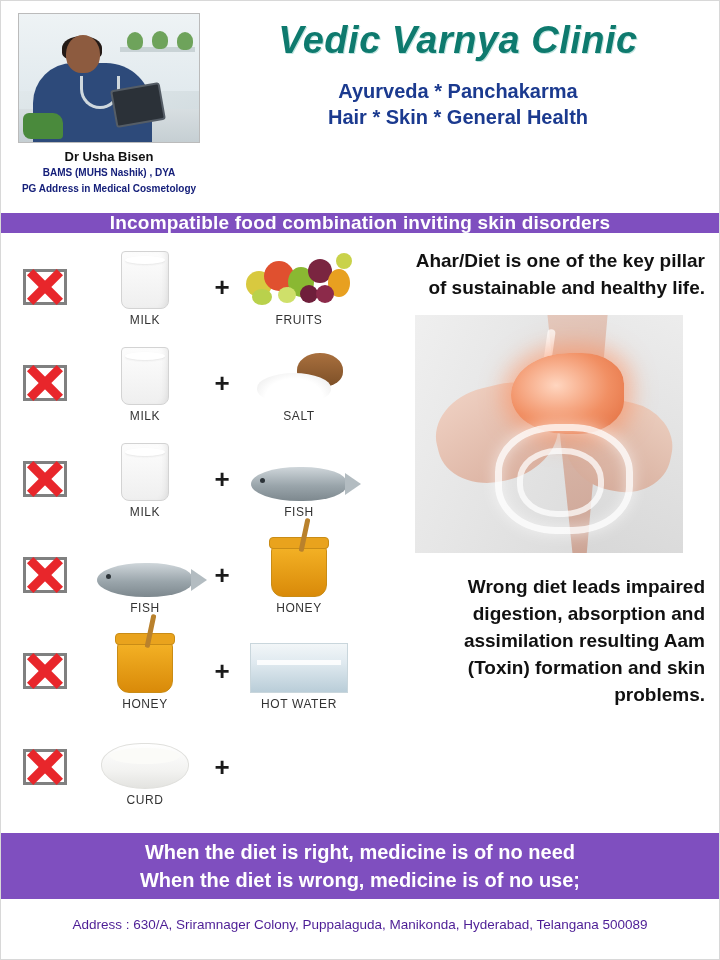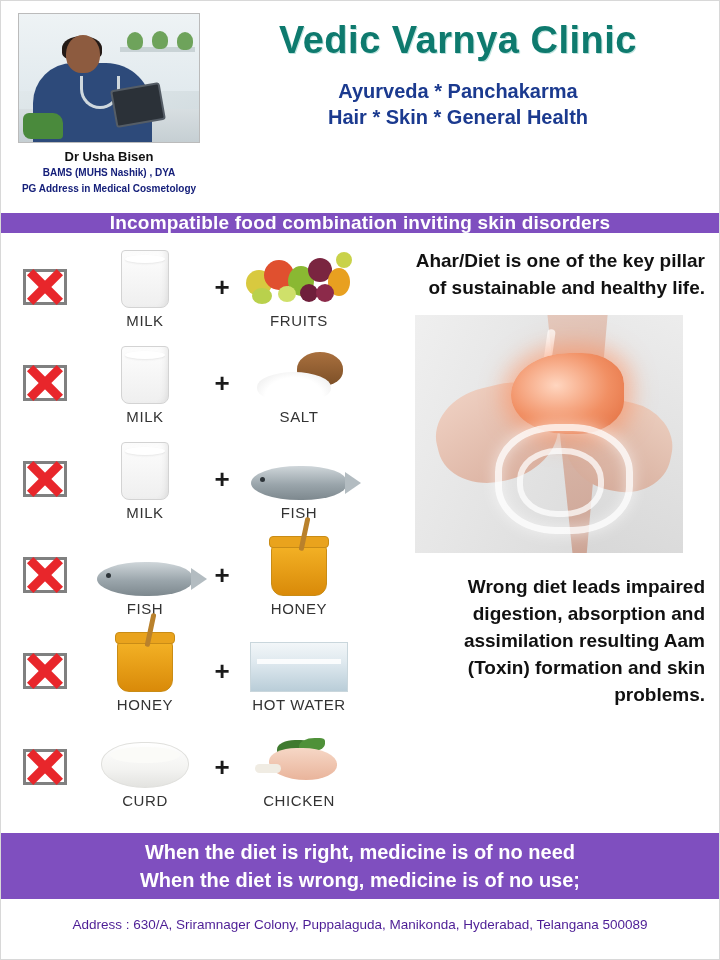--- a/index.html
+++ b/index.html
@@ -108,20 +108,21 @@
     text-align: center;
     padding-top: 10px;
   }
   .clinic-title {
     font-size: 38px;
     font-weight: bold;
     color: #0e7a6e;
     letter-spacing: 0.5px;
     text-shadow: 1px 1px 0 #bfe3de;
     margin-bottom: 16px;
+    font-style: italic;
   }
   .clinic-sub1, .clinic-sub2 {
     font-size: 20px;
     font-weight: bold;
     color: #1b3a8f;
     line-height: 26px;
   }
   .phone-row {
     margin-top: 16px;
     display: flex;
@@ -196,21 +197,21 @@
     text-align: center;
     position: relative;
   }
   .food-art {
     height: 62px;
     display: flex;
     align-items: flex-end;
     justify-content: center;
   }
   .food-label {
-    font-size: 15px;
+    font-size: 12px;
     color: #333;
     letter-spacing: 0.6px;
     margin-top: 4px;
     text-align: center;
   }
   .plus {
     width: 34px;
     text-align: center;
     font-size: 26px;
     font-weight: bold;
@@ -575,31 +576,20 @@
 
       <div class="combo-row">
         <div class="cross-box"></div>
         <div class="food-cell">
           <div class="food-art">
             <div class="curd-bowl"></div>
           </div>
           <div class="food-label">CURD</div>
         </div>
         <div class="plus">+</div>
-        <div class="food-cell">
-          <div class="food-art">
-            <div class="chicken">
-              <span class="herb"></span>
-              <span class="herb h2"></span>
-              <span class="chicken-meat"></span>
-              <span class="chicken-bone"></span>
-            </div>
-          </div>
-          <div class="food-label">CHICKEN</div>
-        </div>
       </div>
 
     </div>
 
     <div class="right-col">
       <div class="ahar-text">Ahar/Diet is one of the key pillar of sustainable and healthy life.</div>
 
       <div class="stomach-photo">
         <div class="sp-shirt"></div>
         <div class="sp-shirt2"></div>

